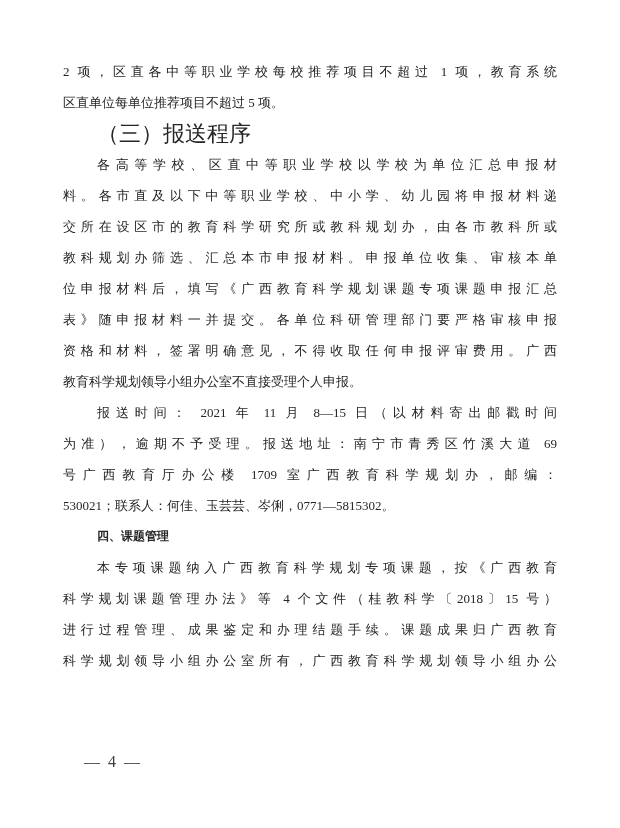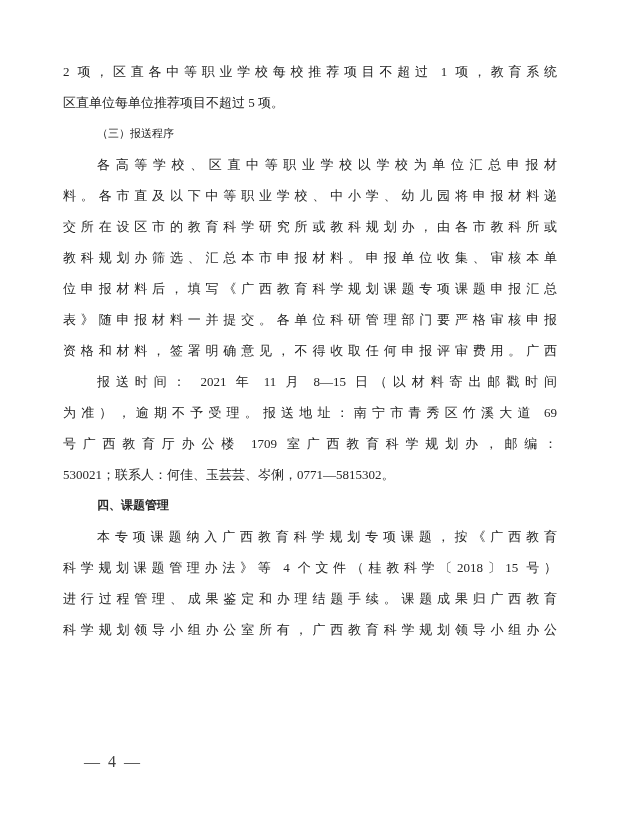--- a/index.html
+++ b/index.html
@@ -31,21 +31,21 @@
   }
   .doc-line.justify {
     text-align: justify;
     text-align-last: justify;
     text-justify: inter-ideograph;
   }
   .doc-line.indent {
     text-indent: 34px;
   }
   .doc-line.heading-kai {
-    font-size: 11px;
+    font-size: 22px;
     font-family: Liberation Sans, sans-serif;
   }
   .doc-line.heading-hei {
     font-family: "Liberation Sans", "DejaVu Sans", sans-serif;
     font-weight: bold;
     font-size: 12px;
   }
   .page-number {
     position: absolute;
     left: 84px;
@@ -65,20 +65,21 @@
       <div class="doc-line body justify">2 项，区直各中等职业学校每校推荐项目不超过 1 项，教育系统</div>
       <div class="doc-line body">区直单位每单位推荐项目不超过 5 项。</div>
       <div class="doc-line heading-kai indent">（三）报送程序</div>
       <div class="doc-line body justify indent">各高等学校、区直中等职业学校以学校为单位汇总申报材</div>
       <div class="doc-line body justify">料。各市直及以下中等职业学校、中小学、幼儿园将申报材料递</div>
       <div class="doc-line body justify">交所在设区市的教育科学研究所或教科规划办，由各市教科所或</div>
       <div class="doc-line body justify">教科规划办筛选、汇总本市申报材料。申报单位收集、审核本单</div>
       <div class="doc-line body justify">位申报材料后，填写《广西教育科学规划课题专项课题申报汇总</div>
       <div class="doc-line body justify">表》随申报材料一并提交。各单位科研管理部门要严格审核申报</div>
       <div class="doc-line body justify">资格和材料，签署明确意见，不得收取任何申报评审费用。广西</div>
+      <div class="doc-line body">教育科学规划领导小组办公室不直接受理个人申报。</div>
       <div class="doc-line body justify indent">报送时间： 2021 年 11 月 8—15 日（以材料寄出邮戳时间</div>
       <div class="doc-line body justify">为准），逾期不予受理。报送地址：南宁市青秀区竹溪大道 69</div>
       <div class="doc-line body justify">号广西教育厅办公楼 1709 室广西教育科学规划办，邮编：</div>
       <div class="doc-line body">530021；联系人：何佳、玉芸芸、岑俐，0771—5815302。</div>
       <div class="doc-line heading-hei indent">四、课题管理</div>
       <div class="doc-line body justify indent">本专项课题纳入广西教育科学规划专项课题，按《广西教育</div>
       <div class="doc-line body justify">科学规划课题管理办法》等 4 个文件（桂教科学〔2018〕15 号）</div>
       <div class="doc-line body justify">进行过程管理、成果鉴定和办理结题手续。课题成果归广西教育</div>
       <div class="doc-line body justify">科学规划领导小组办公室所有，广西教育科学规划领导小组办公</div>
     </div>

